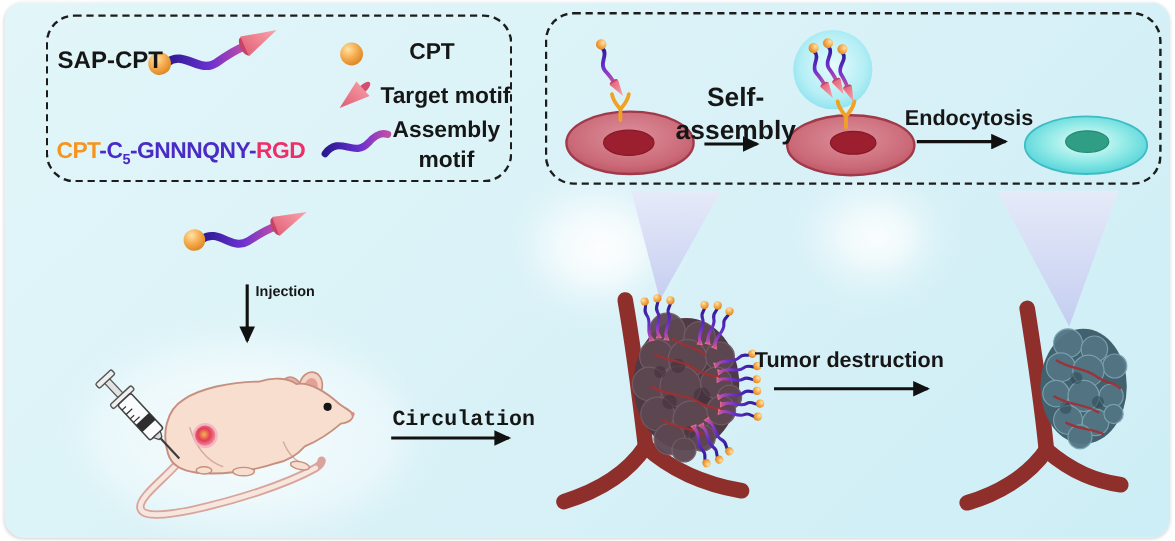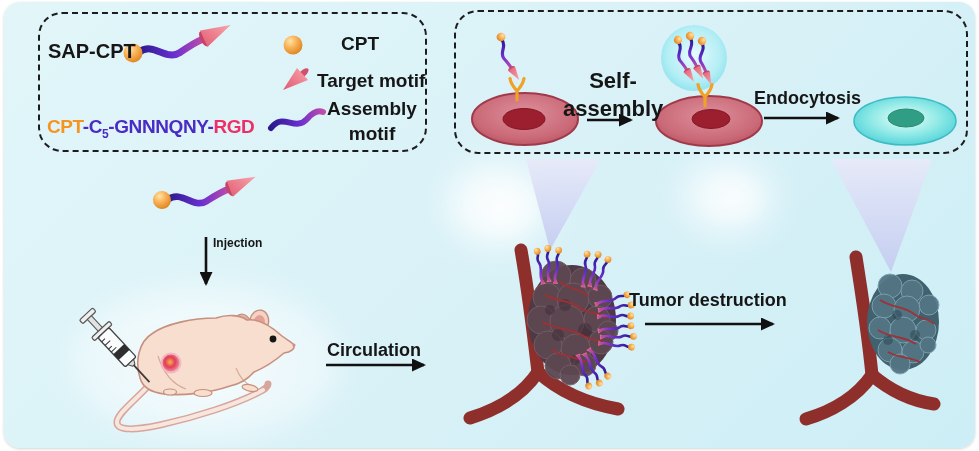--- a/index.html
+++ b/index.html
@@ -22,21 +22,21 @@
   .lb-seq .seq-cpt { color:#f7941d; }
   .lb-seq .seq-mid { color:#4a2bc4; }
   .lb-seq .seq-rgd { color:#ef2e68; }
   .lb-seq sub { font-size:12px; }
   .lb-cpt   { left:341px; top:33px;  font-size:19px; }
   .lb-tgt   { left:317px; top:70px;  font-size:19px; }
   .lb-asm   { left:322px; top:97px;  width:100px; font-size:19px; line-height:1.3; text-align:center; white-space:normal; }
   .lb-selfasm { left:563px; top:67px; width:100px; font-size:22px; line-height:1.25; text-align:center; white-space:normal; }
   .lb-endo  { left:754px; top:88px;  font-size:18px;text-align:right; }
   .lb-inj   { left:213px; top:236px; font-size:12px; }
-  .lb-circ  { left:327px; top:340px; font-size:18px; }
+  .lb-circ  { left:327px; top:340px; font-size:18px;font-family:Liberation Mono, monospace; }
   .lb-tdest { left:629px; top:290px; font-size:18px; }
 </style>
 </head>
 <body>
 
 <div class="stage">
   <div class="panel"></div>
 
   <svg class="scene" viewBox="0 0 979 451">
     <defs>

